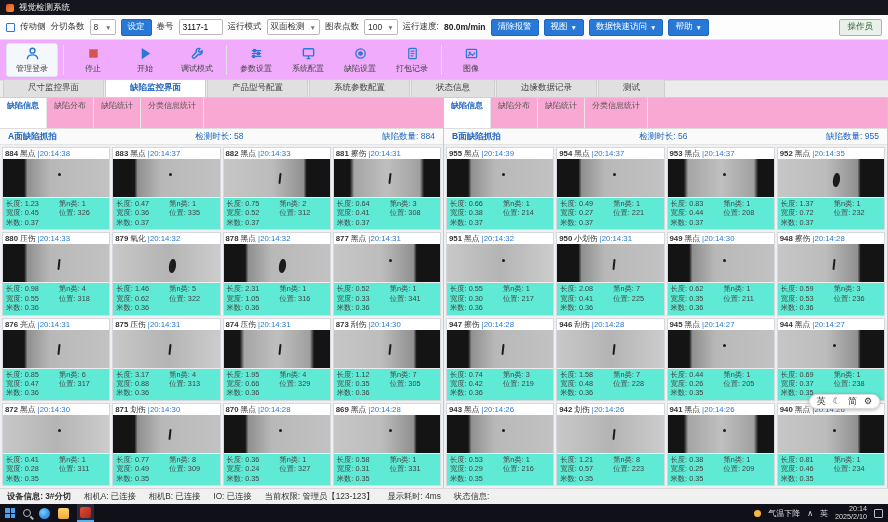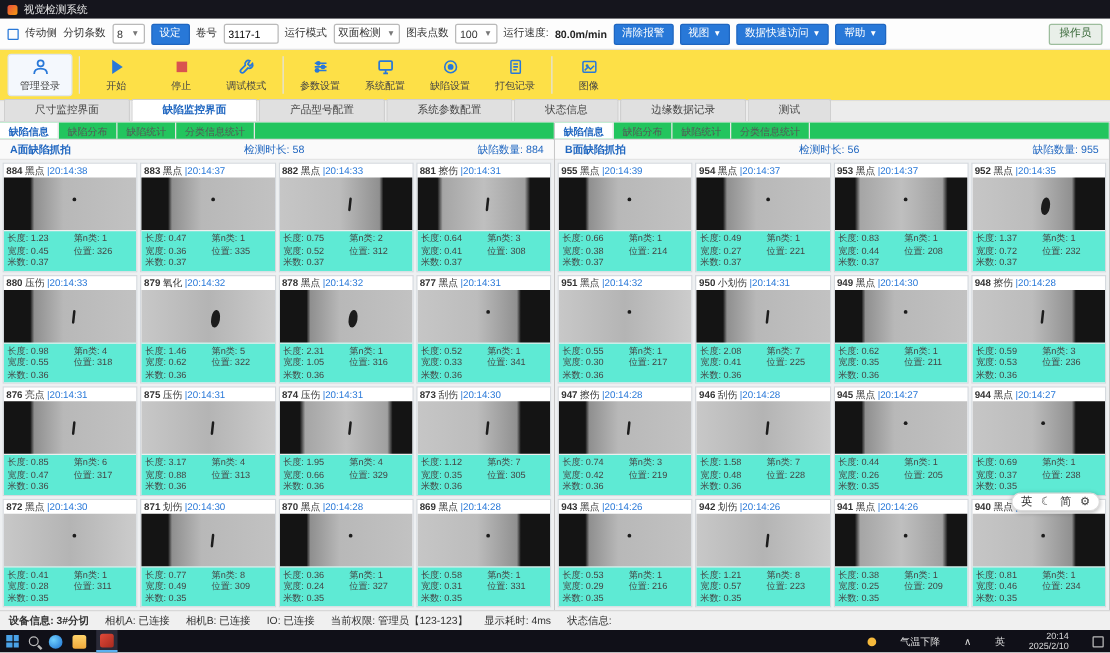--- a/index.html
+++ b/index.html
@@ -15,36 +15,36 @@
   .t1icon { width:9px; height:9px; border:1px solid #2878d8; border-radius:1px; display:inline-block; }
   .combo { border:1px solid #b9b9b9; background:#fff; height:16px; display:flex; align-items:center; justify-content:space-between; gap:5px; padding:0 3px; border-radius:2px; min-width:26px; }
   .combo .arr { color:#777; font-size:6.5px; }
   .tinput { border:1px solid #b9b9b9; background:#fff; height:16px; width:44px; font-size:8.5px; padding:0 3px; border-radius:2px; font-family:inherit; }
   .btn-blue { background:#2878d8; color:#fff; border:1px solid #1f66c0; border-radius:2px; height:17px; display:flex; align-items:center; gap:3px; padding:0 6px; font-size:8.5px; }
   .btn-blue .arr { font-size:6.5px; }
   .speedval { font-weight:bold; color:#222; }
   .btn-op { margin-left:auto; background:#e9efe9; border:1px solid #9dbd9d; border-radius:2px; height:17px; display:flex; align-items:center; padding:0 8px; font-size:8.5px; color:#2c5f2c; }
 
   
-  .toolbar2 { flex:none; height:41px; background:#fde047; border-bottom:1px solid #ddd; display:flex; align-items:stretch; padding:0 4px; }
+  .toolbar2 { flex:none; height:41px; background:#f0abfc; border-bottom:1px solid #ddd; display:flex; align-items:stretch; padding:0 4px; }
   .rbtn { width:52px; display:flex; flex-direction:column; align-items:center; justify-content:center; gap:2px; font-size:8px; color:#444; cursor:default; }
   .rbtn.boxed { border:1px solid #e0e6ee; border-radius:3px; margin:3px 2px; background:#f4f8fd; }
   .rbtn svg { width:15px; height:15px; flex:none; }
   .vsep { width:1px; background:#e2e2e2; margin:5px 3px; }
 
   
   .maintabs { flex:none; height:17px; background:#ececec; border-bottom:1px solid #cfcfcf; display:flex; align-items:flex-end; gap:1px; padding:0 3px; font-size:8.5px; }
   .mtab { padding:2px 24px 3px; background:#e0e0e0; border:1px solid #cfcfcf; border-bottom:none; border-radius:2px 2px 0 0; color:#444; }
   .mtab.active { background:#fff; color:#1f66c0; font-weight:bold; }
 
   
   .content { flex:1; display:flex; min-height:0; position:relative; }
   .panel { flex:1; min-width:0; display:flex; flex-direction:column; border-right:1px solid #c8c8c8; background:#fff; }
   .panel:last-child { border-right:none; }
-  .subtabs { flex:none; height:14px; background:#22c55e; border-bottom:1px solid #ddd; display:flex; font-size:8px; }
+  .subtabs { flex:none; height:31px; background:#f9a8d4; border-bottom:1px solid #ddd; display:flex; font-size:8px; }
   .stab { padding:2px 7px; color:#555; border-right:1px solid #e6e6e6; }
   .stab.active { background:#fff; color:#1f66c0; font-weight:bold; }
   .phead { flex:none; height:16px; background:#fafafa; border-bottom:1px solid #e5e5e5; display:flex; align-items:center; justify-content:space-between; padding:0 8px; font-size:8.5px; color:#1f66c0; }
   .phead .ptitle { font-weight:bold; }
 
   .grid { flex:1; min-height:0; display:grid; grid-template-columns:repeat(4,1fr); grid-template-rows:repeat(4,1fr); gap:2px; padding:2px; background:#eef0f2; }
   .cell { background:#fff; border:1px solid #d5d9de; display:flex; flex-direction:column; min-height:0; min-width:0; overflow:hidden; }
   .chead { flex:none; height:11px; display:flex; align-items:center; gap:2px; padding:0 2px; font-size:7.8px; white-space:nowrap; overflow:hidden; color:#333; }
   .cid { font-weight:bold; }
   .ctime { color:#2878d8; }
@@ -71,21 +71,21 @@
   .taskbar { flex:none; height:18px; background:#101018; color:#ddd; display:flex; align-items:center; gap:8px; padding:0 5px; font-size:8px; }
   .winlogo { width:10px; height:10px; display:grid; grid-template-columns:1fr 1fr; gap:1px; }
   .winlogo i { background:#4aa3e8; }
   .tb-ico { width:11px; height:11px; border-radius:2px; display:block; }
   .tb-ico.search { background:transparent; border:1.5px solid #bbb; border-radius:50%; width:8px; height:8px; position:relative; }
   .tb-ico.search::after { content:""; position:absolute; width:4px; height:1.5px; background:#bbb; transform:rotate(45deg); left:6px; top:7px; }
   .tb-ico.edge { background:radial-gradient(circle at 35% 35%,#6fd0ff,#1b6fd0); border-radius:50%; }
   .tb-ico.folder { background:linear-gradient(180deg,#ffd36b,#f0a93a); }
   .tb-app-active { display:flex; align-items:center; justify-content:center; width:17px; height:18px; background:#2a2a38; border-bottom:2px solid #5ab0f0; }
   .tb-ico.redapp { background:linear-gradient(135deg,#e04a3a,#a82a1e); }
-  .tray { margin-left:auto; display:flex; align-items:center; gap:19px;text-align:center; }
+  .tray { margin-left:auto; display:flex; align-items:center; gap:7px;text-align:center; }
   .sun { width:7px; height:7px; border-radius:50%; background:#f5b93c; display:inline-block; }
   .clock { display:flex; flex-direction:column; align-items:flex-end; font-size:7.2px; line-height:8px; }
   .notif { width:9px; height:9px; border:1px solid #bbb; border-radius:1px; }
 </style>
 </head>
 <body>
 
 <div class="titlebar">
   <span class="app-icon"></span>
   <span>视觉检测系统</span>
@@ -140,29 +140,29 @@
   <div class="rbtn boxed">
     <svg viewBox="0 0 16 16" fill="none" stroke="#2878d8" stroke-width="1.5">
         <circle cx="8" cy="5" r="2.6"></circle>
         <path d="M2.5 14c0-3 2.5-4.5 5.5-4.5s5.5 1.5 5.5 4.5"></path>
       </svg>
     <span>管理登录</span>
   </div>
   <div class="vsep"></div>
   <div class="rbtn">
     <svg viewBox="0 0 16 16">
+        <rect x="3.5" y="3.5" width="9" height="9" fill="#d9534f"></rect>
+      </svg>
+    <span>停止</span>
+  </div>
+  <div class="rbtn">
+    <svg viewBox="0 0 16 16">
         <path d="M4 2l9 6-9 6z" fill="#2878d8"></path>
       </svg>
     <span>开始</span>
-  </div>
-  <div class="rbtn">
-    <svg viewBox="0 0 16 16">
-        <rect x="3.5" y="3.5" width="9" height="9" fill="#d9534f"></rect>
-      </svg>
-    <span>停止</span>
   </div>
   <div class="rbtn">
     <svg viewBox="0 0 16 16" fill="none" stroke="#2878d8" stroke-width="1.5">
         <path d="M10.5 2.8a3 3 0 0 0-3.9 3.9L3 10.3a1.6 1.6 0 1 0 2.3 2.3l3.6-3.6a3 3 0 0 0 3.9-3.9L10.6 7.3 8.9 5.6z"></path>
       </svg>
     <span>调试模式</span>
   </div>
   <div class="vsep"></div>
   <div class="rbtn">
     <svg viewBox="0 0 16 16" stroke="#2878d8" stroke-width="1.3" fill="#2878d8">

